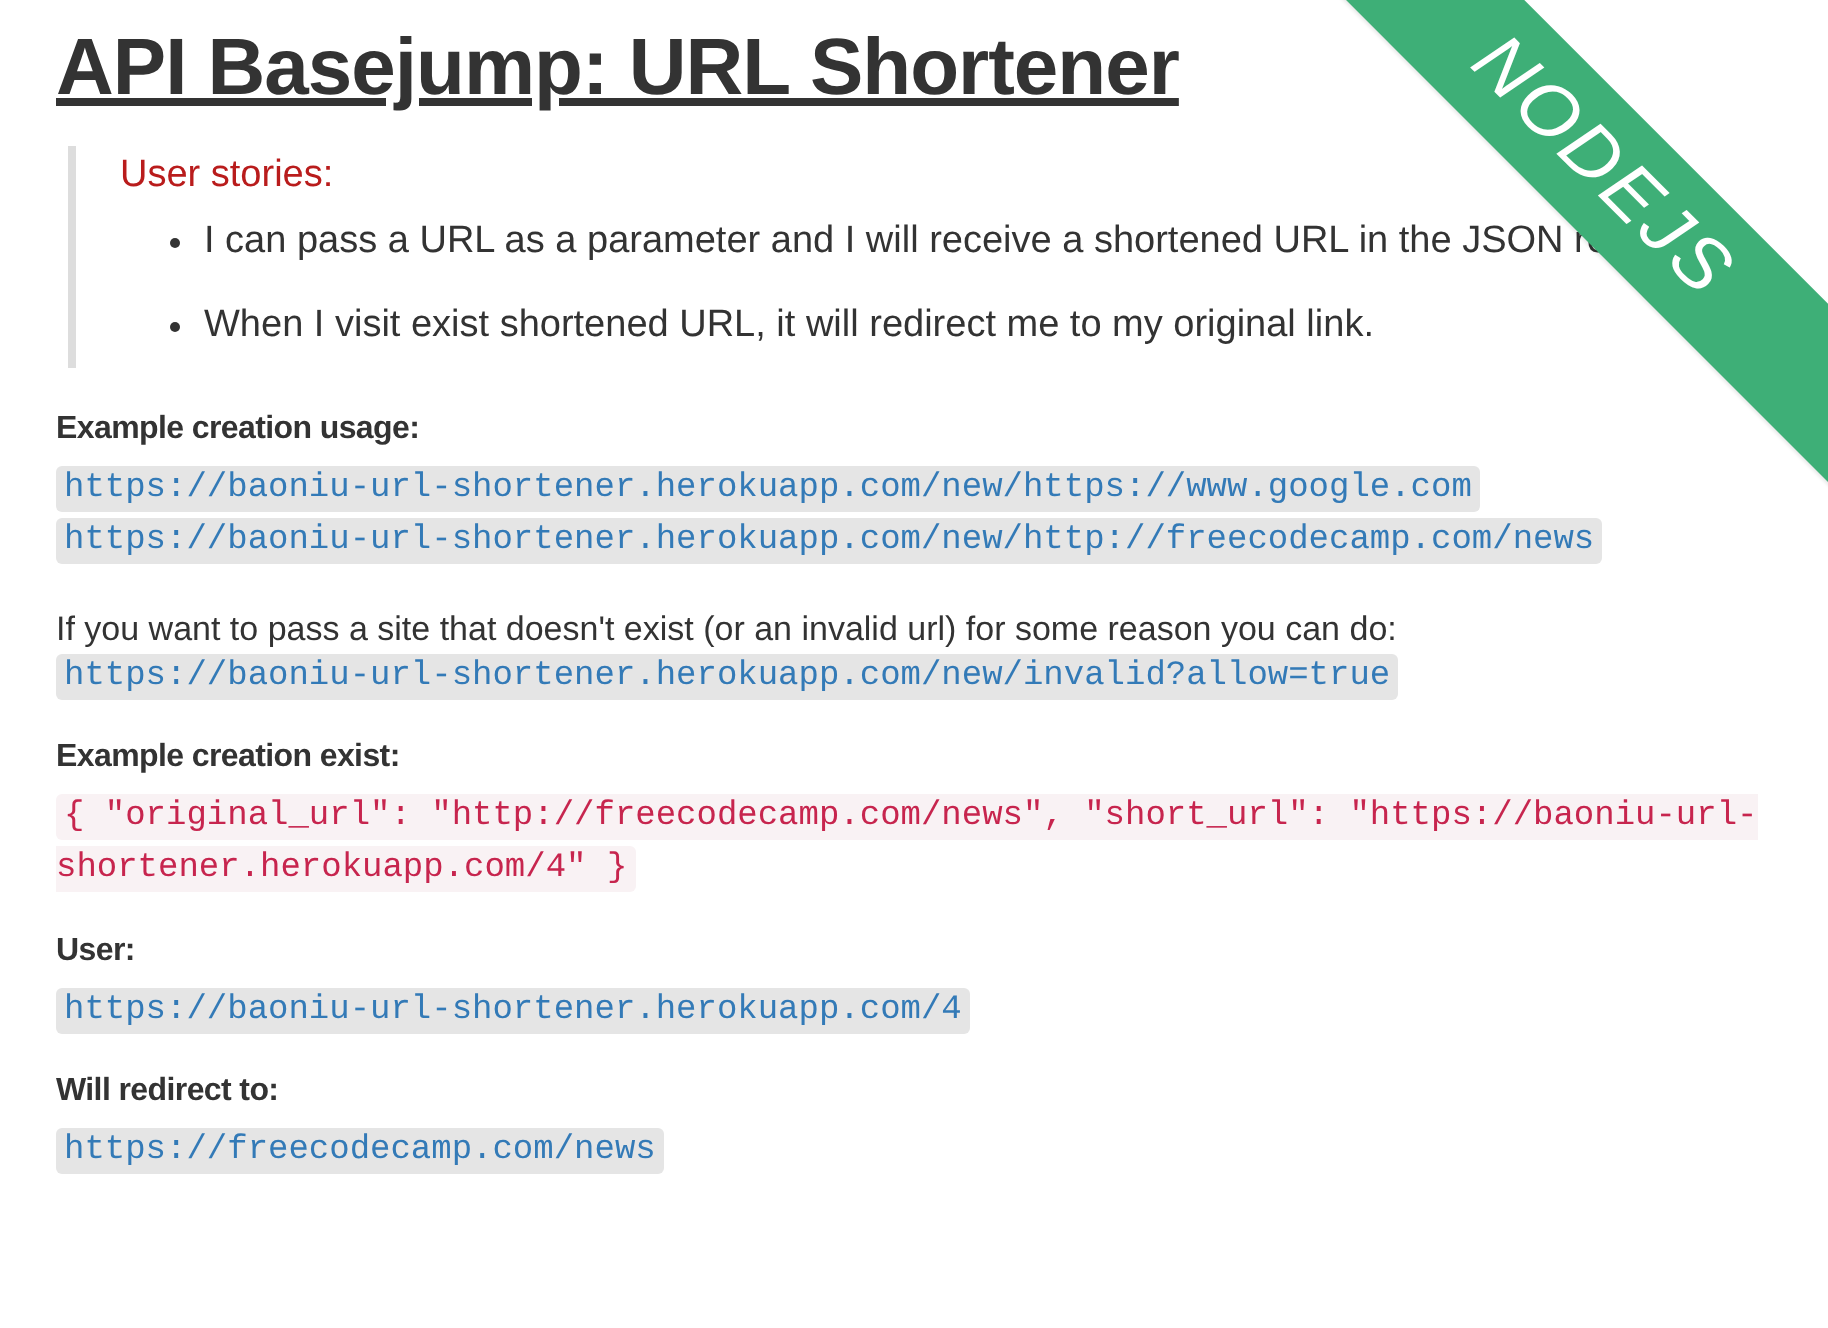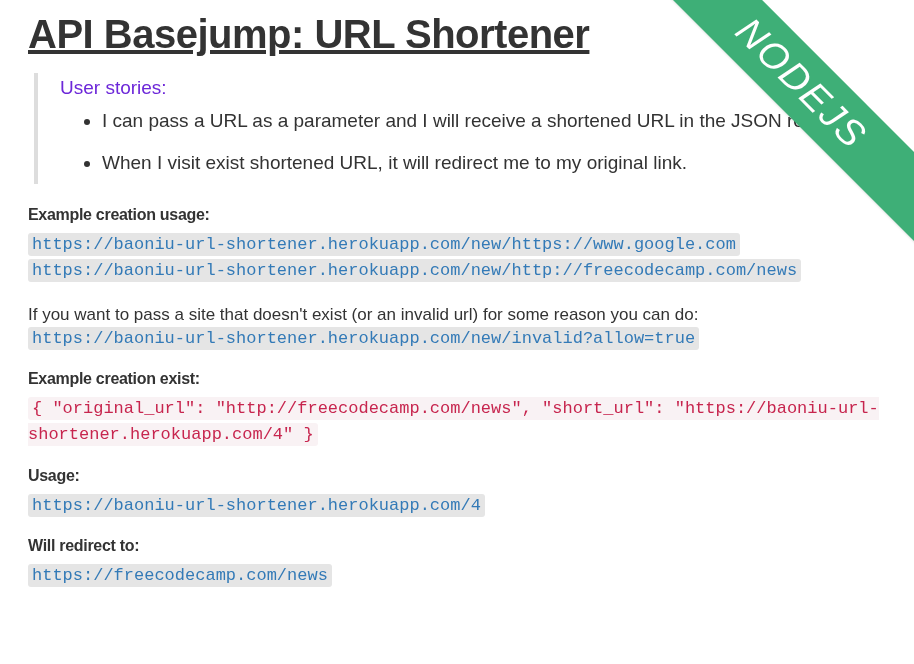--- a/index.html
+++ b/index.html
@@ -38,21 +38,21 @@
       box-shadow: 0 1px 2px rgba(0,0,0,0.1);
       font-style: italic;
     }
     blockquote {
       border-left: 4px solid #ddd;
       padding: 4px 0 4px 22px;
       margin: 0 0 22px 6px;
     }
     blockquote p.lead {
       font-size: 19px;
-      color: #6d28d9;
+      color: #b91c1c;
       margin-bottom: 8px;
     }
     blockquote ul {
       list-style: disc;
       padding-left: 42px;
     }
     blockquote li {
       font-size: 19px;
       color: #333;
       line-height: 1.45;
@@ -117,21 +117,21 @@
 <p class="note">If you want to pass a site that doesn't exist (or an invalid url) for some reason you can do:</p>
 <div class="code-block">
   <code class="link">https://baoniu-url-shortener.herokuapp.com/new/invalid?allow=true</code>
 </div>
 
 <h3>Example creation exist:</h3>
 <div class="code-block">
   <code>{ "original_url": "http://freecodecamp.com/news", "short_url": "https://baoniu-url-shortener.herokuapp.com/4" }</code>
 </div>
 
-<h3>Usage:</h3>
+<h3>User:</h3>
 <div class="code-block">
   <code class="link">https://baoniu-url-shortener.herokuapp.com/4</code>
 </div>
 
 <h3>Will redirect to:</h3>
 <div class="code-block">
   <code class="link">https://freecodecamp.com/news</code>
 </div>
 
 </body></html>

